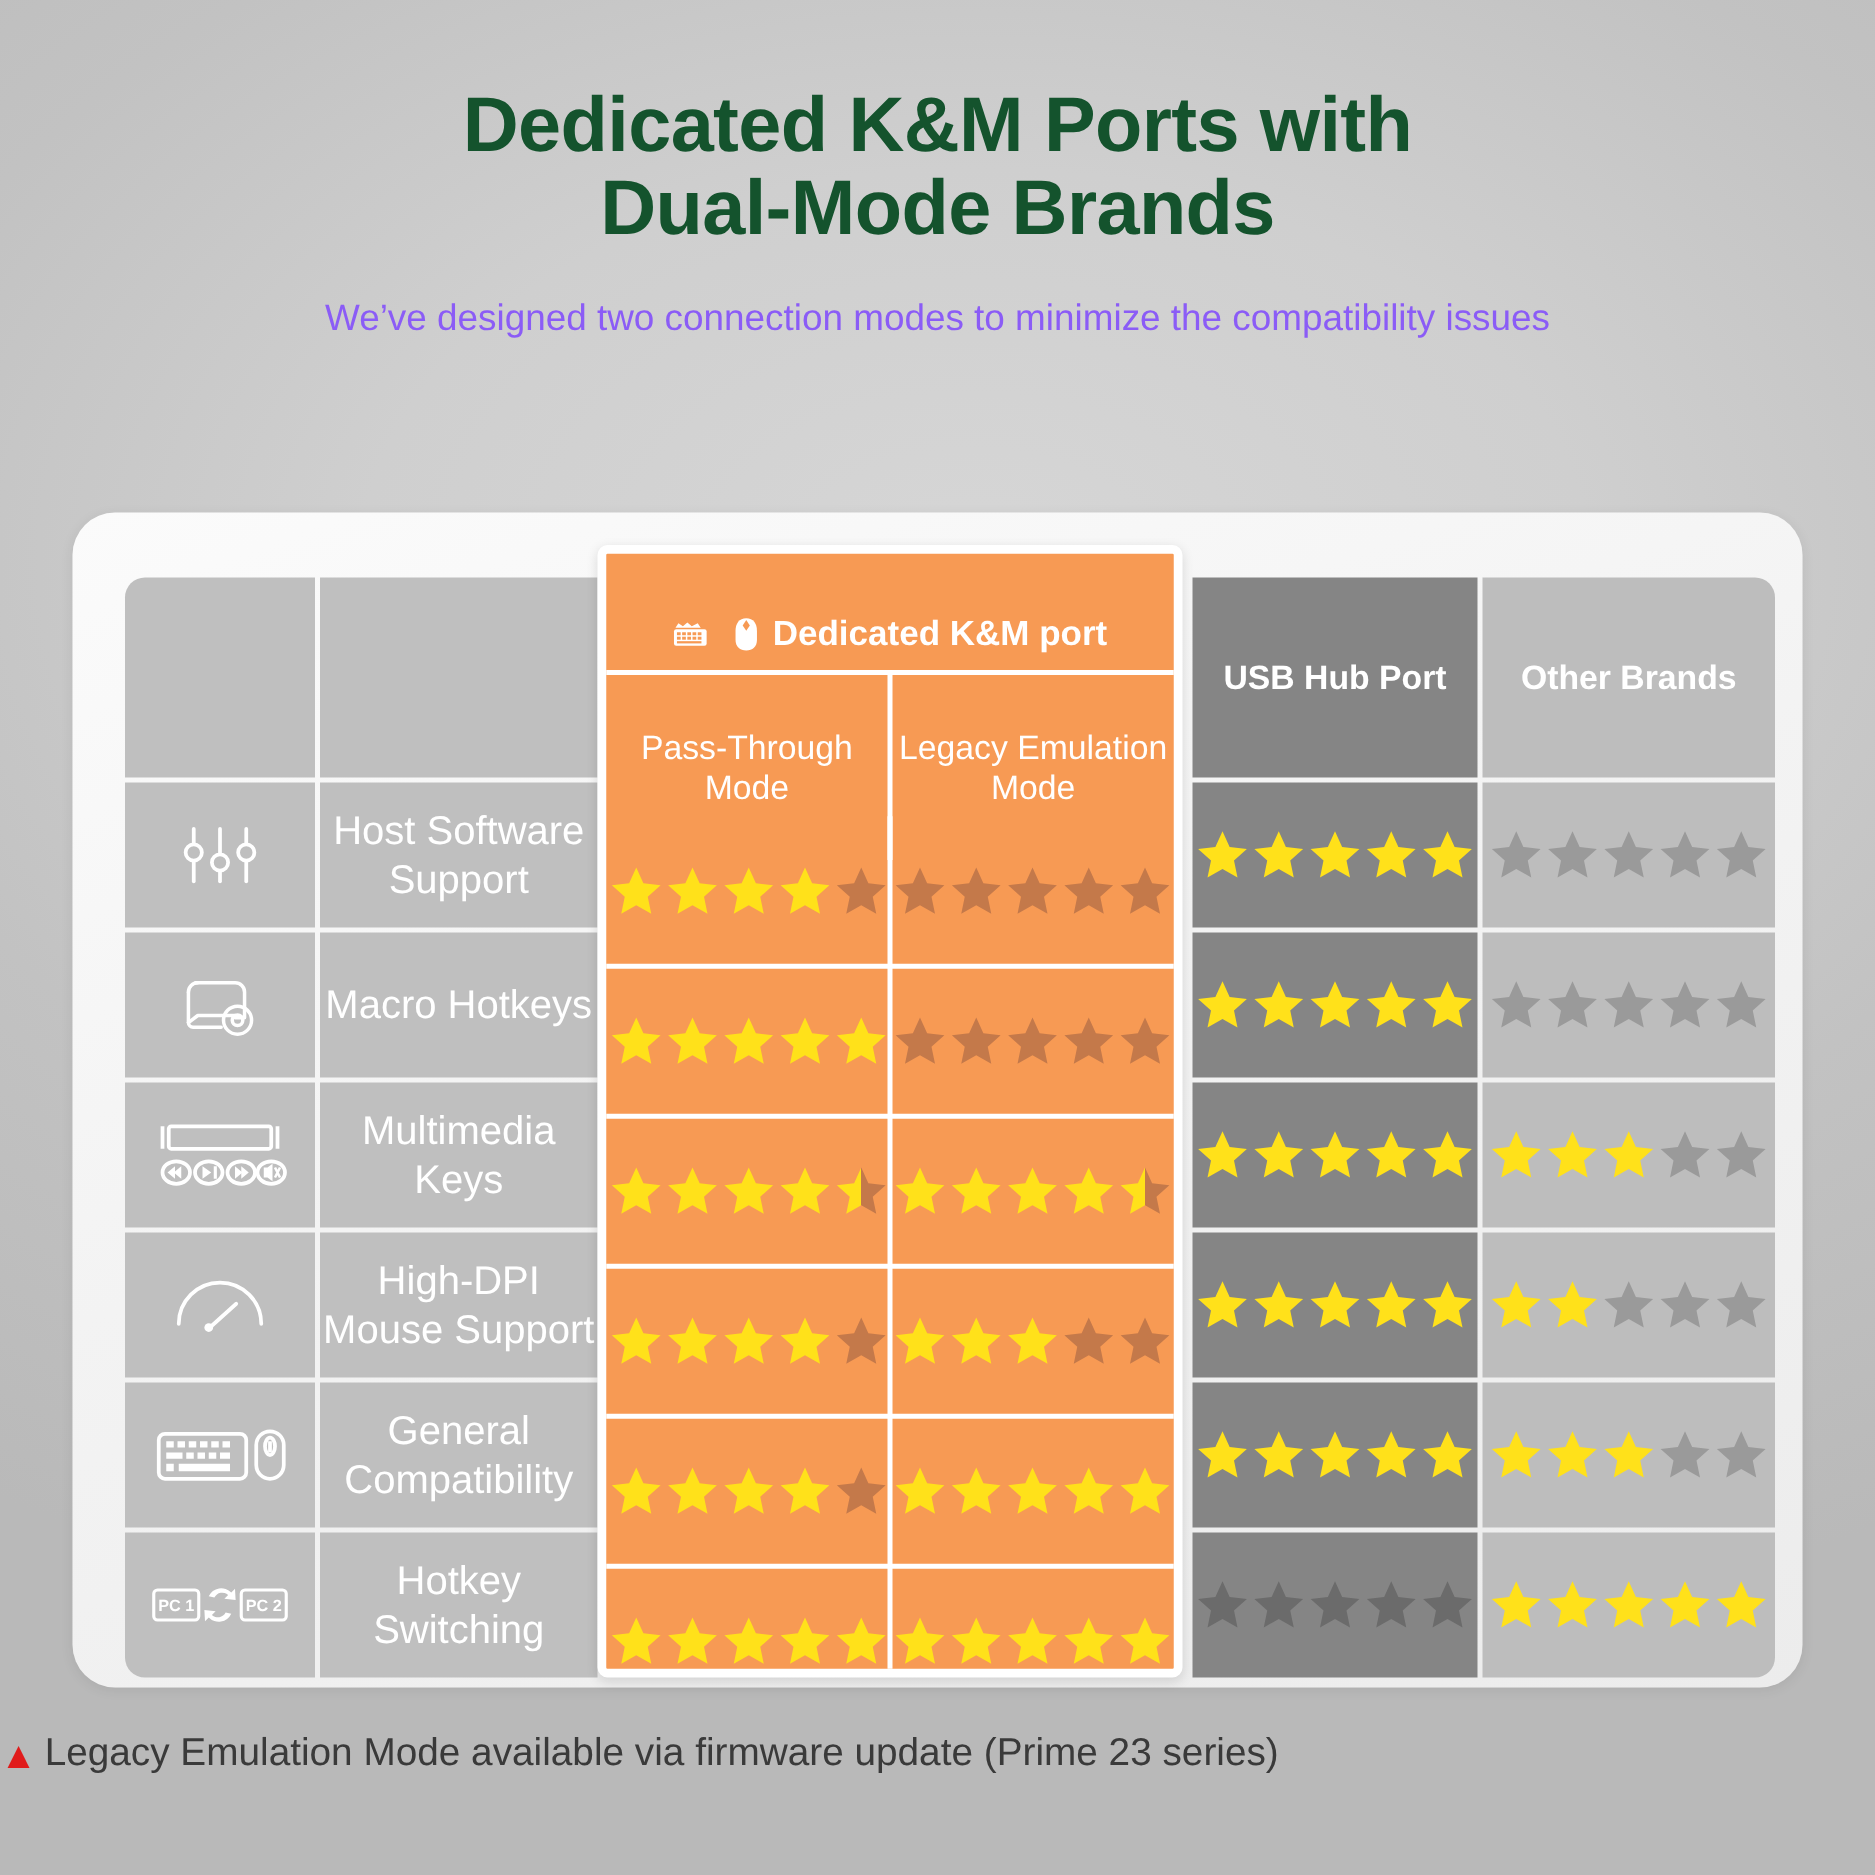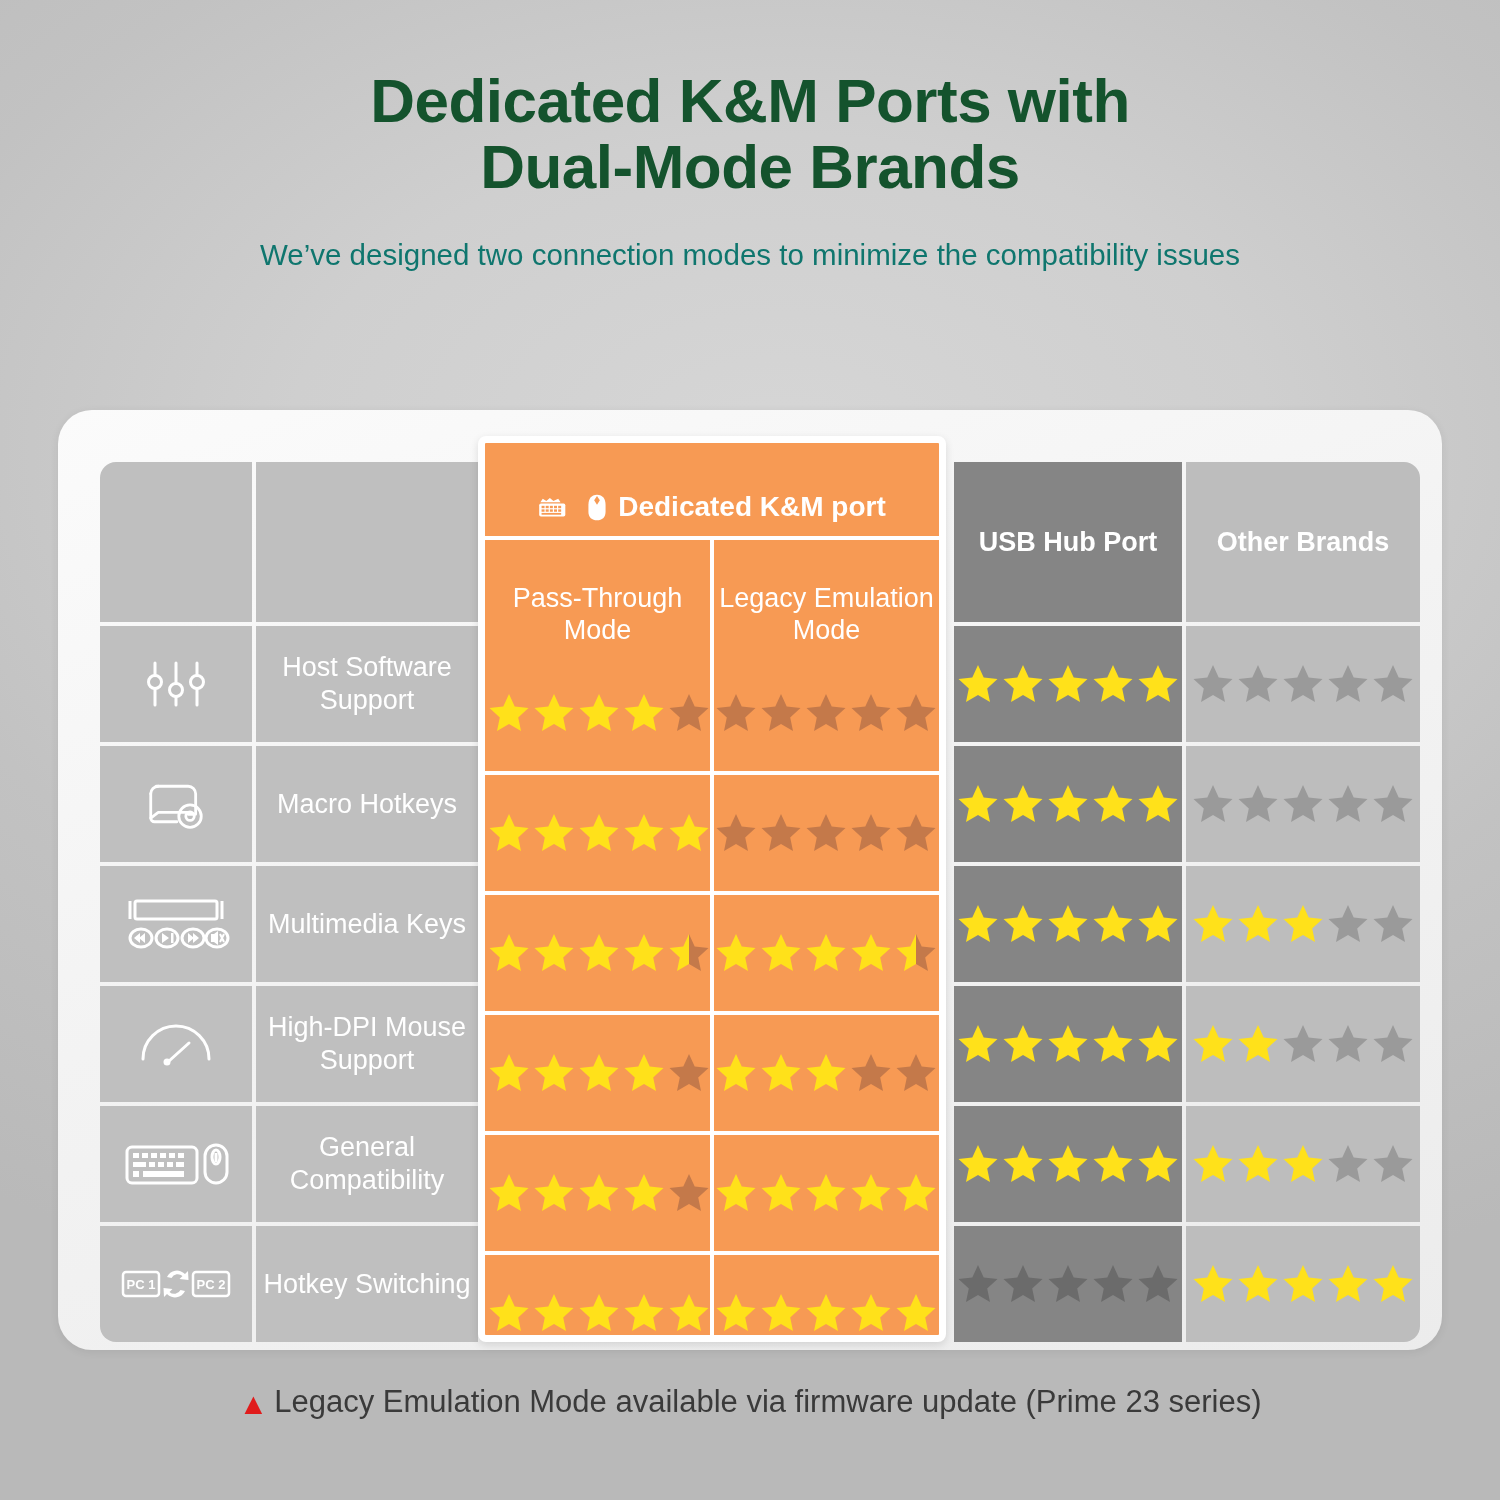--- a/index.html
+++ b/index.html
@@ -20,21 +20,21 @@
     font-size: 62px;
     font-weight: 700;
     line-height: 1.07;
     color: #14532d;
     letter-spacing: -0.5px;
   }
   .subtitle {
     margin-top: 32px;
     font-size: 29.5px;
     line-height: 1.5;
-    color: #0f766e;
+    color: #8b5cf6;
     font-weight: 400;
   }
 
   
   .panel {
     position: absolute;
     left: 58px; top: 410px;
     width: 1384px; height: 940px;
     background: linear-gradient(160deg, #fbfbfb 0%, #f3f3f3 45%, #ececec 100%);
     border-radius: 34px;
@@ -68,21 +68,21 @@
 
   .hdr-text {
     color: #ffffff;
     font-weight: 700;
     font-size: 27px;
     line-height: 1.2;
   }
 
   .rowlabel {
     color: #ffffff;
-    font-size: 27px;
+    font-size: 32px;
     line-height: 1.22;
     font-weight: 400;
   }
 
   
   .tl { border-top-left-radius: 16px; }
   .tr { border-top-right-radius: 16px; }
   .bl { border-bottom-left-radius: 16px; }
   .br { border-bottom-right-radius: 16px; }
 
@@ -139,21 +139,21 @@
   .star { width: 42px; height: 42px; display:block; }
 
   
   .icon { width: 86px; height: 58px; }
   .icon-sm { width: 110px; height: 62px; }
 
   
   .note {
     position: absolute;
     left: 0; right: 0; top: 1384px;
-    text-align: center;
+    text-align: left;
     font-size: 31px;
     color: #3a3a3a;
   }
   .note .warn { color: #e01b1b; font-size: 30px; margin-right: 6px; vertical-align: -2px; }
 </style>
 </head>
 <body>
 
 <div class="header">
   <div class="title">

